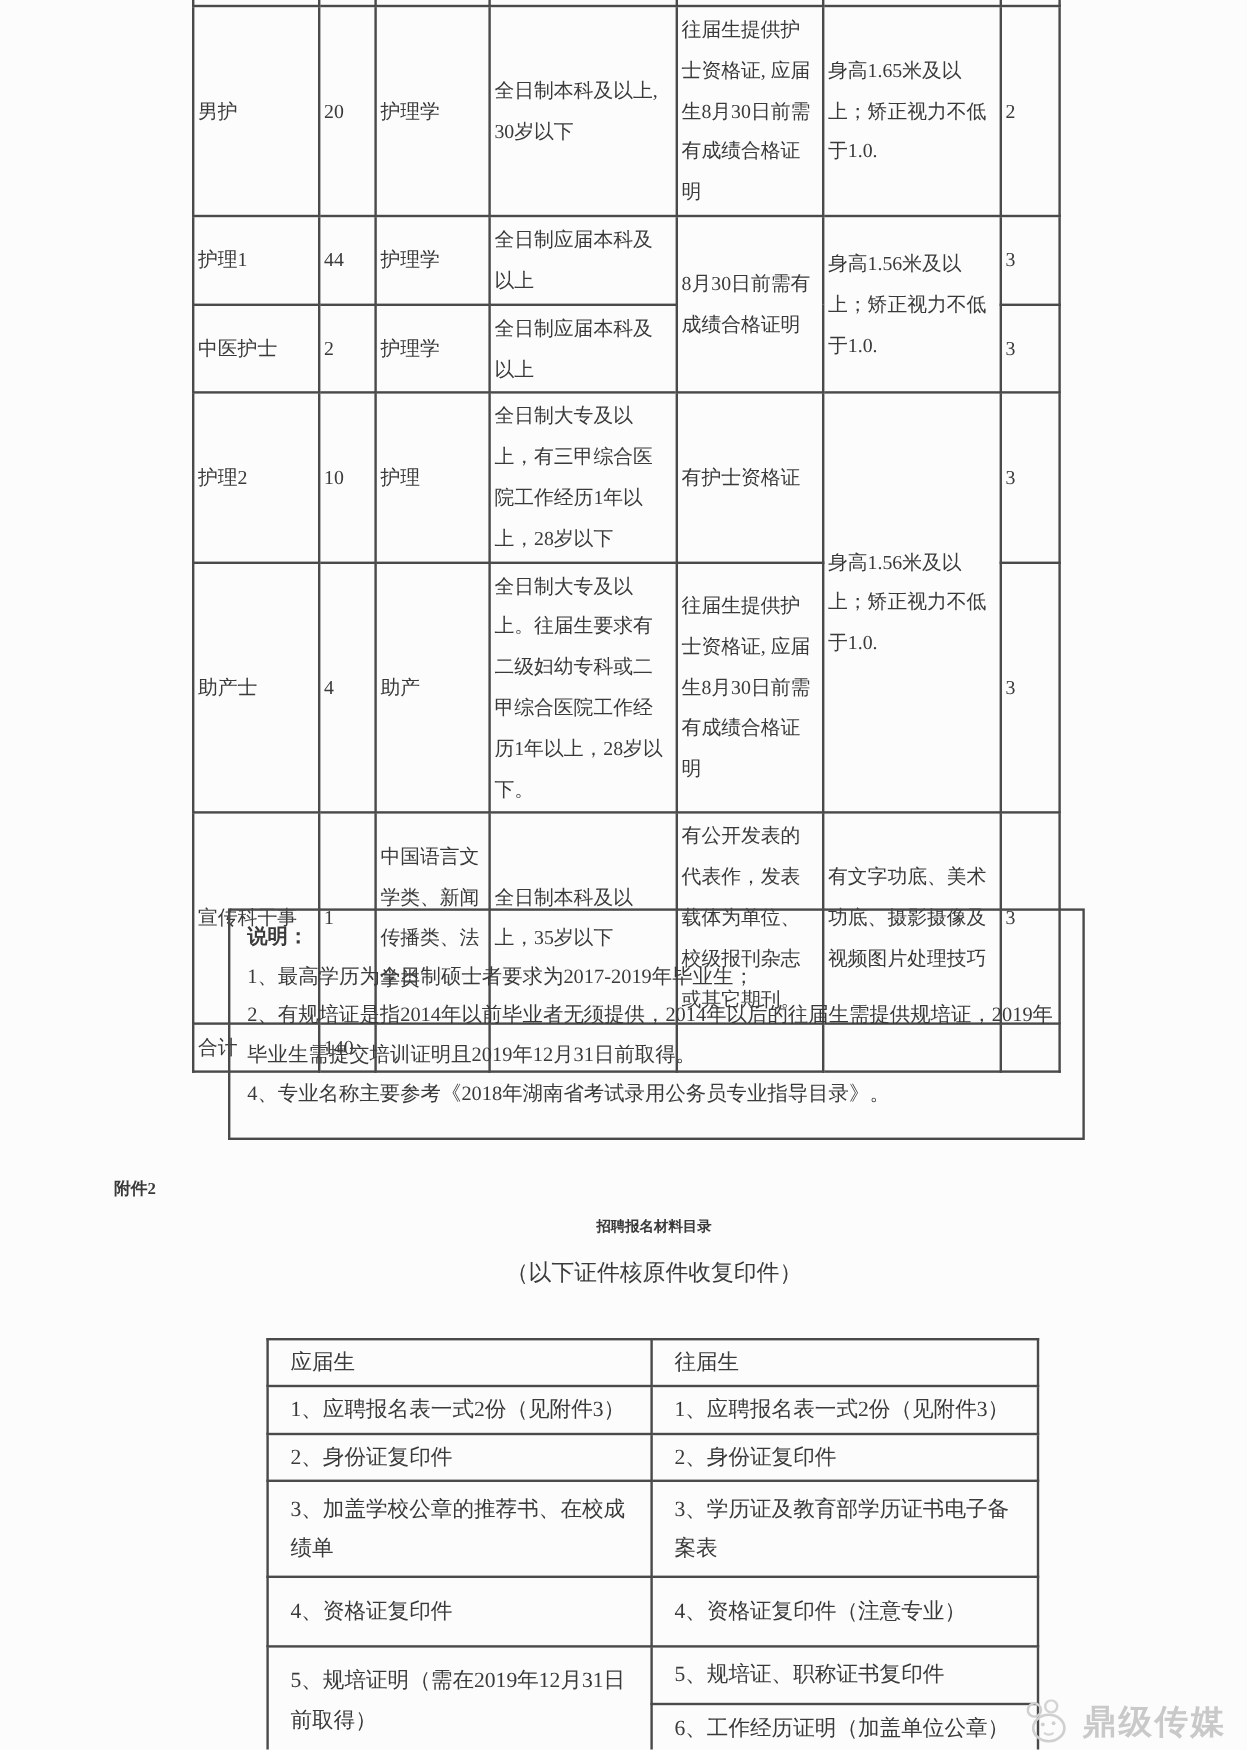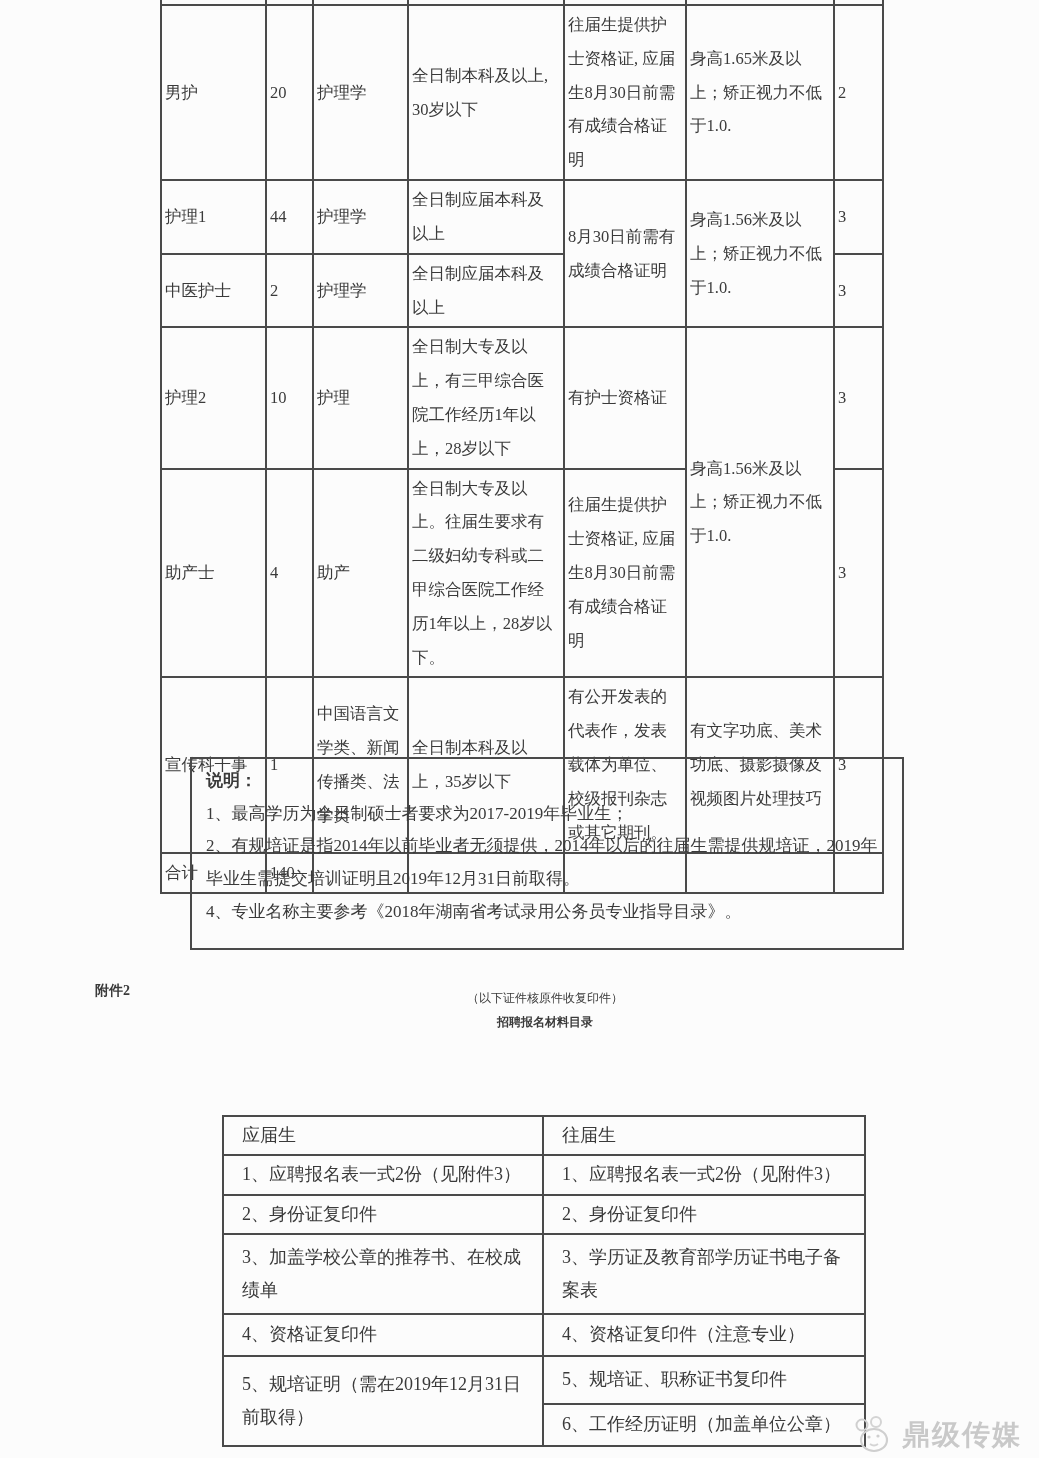--- a/index.html
+++ b/index.html
@@ -52,22 +52,22 @@
   
   .att-label{
     position:absolute;left:95px;top:982px;
     font-weight:bold;font-size:14px;
   }
   .sec-title{
     position:absolute;left:50px;top:1014px;width:990px;
     text-align:center;font-weight:bold;font-size:12px;
   }
   .sec-subtitle{
-    position:absolute;left:50px;top:990px;width:990px;
-    text-align:center;font-size:12px;
+    position:absolute;left:50px;top:1048px;width:990px;
+    text-align:center;font-size:19px;
   }
 
   
   .t2{
     position:absolute;left:198px;top:1115px;
     width:642px;
     font-size:18px;
     margin-left:24px;
   }
   .t2 td{
@@ -203,21 +203,21 @@
       <td>1、应聘报名表一式2份（见附件3）</td>
     </tr>
     <tr style="height:38px">
       <td>2、身份证复印件</td>
       <td>2、身份证复印件</td>
     </tr>
     <tr style="height:80px">
       <td>3、加盖学校公章的推荐书、在校成绩单</td>
       <td>3、学历证及教育部学历证书电子备案表</td>
     </tr>
-    <tr style="height:42px">
+    <tr style="height:58px">
       <td>4、资格证复印件</td>
       <td>4、资格证复印件（注意专业）</td>
     </tr>
     <tr style="height:48px">
       <td rowspan="2">5、规培证明（需在2019年12月31日前取得）</td>
       <td>5、规培证、职称证书复印件</td>
     </tr>
     <tr style="height:42px">
       <td>6、工作经历证明（加盖单位公章）</td>
     </tr>

